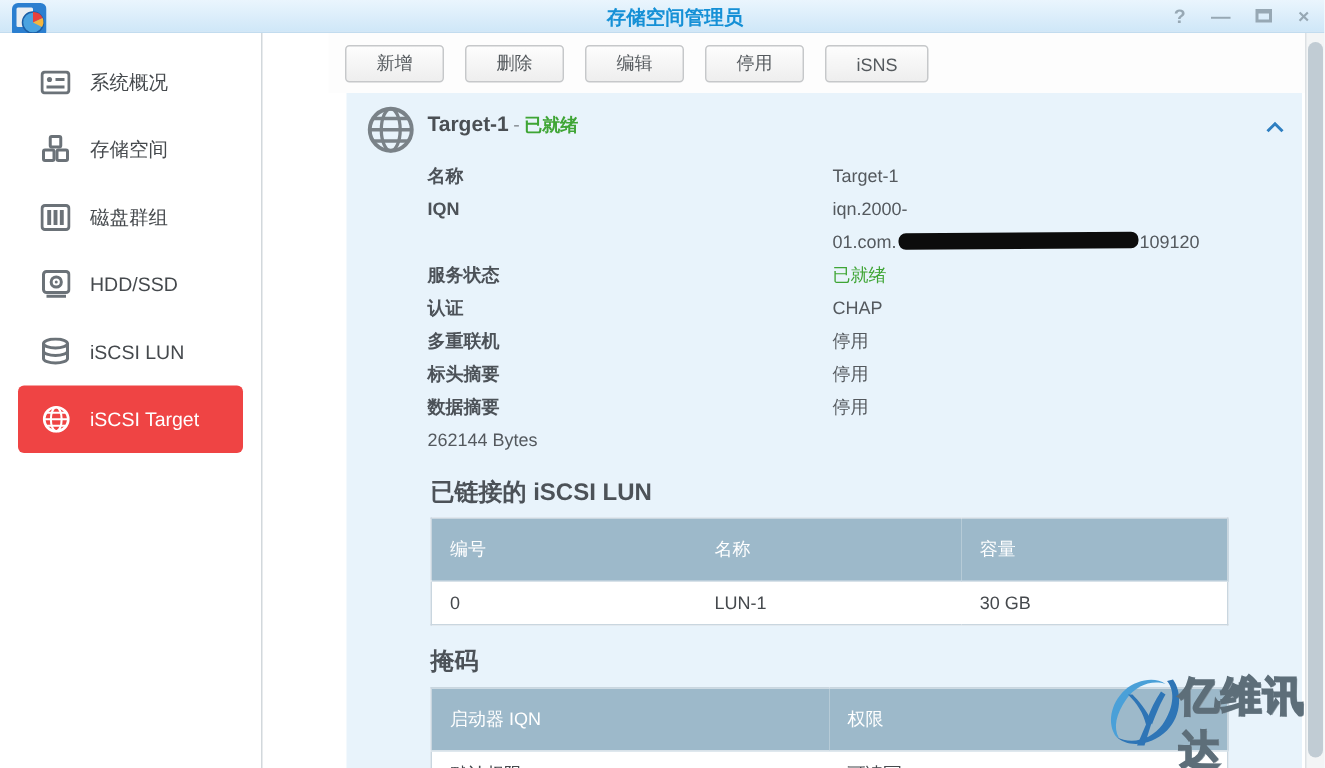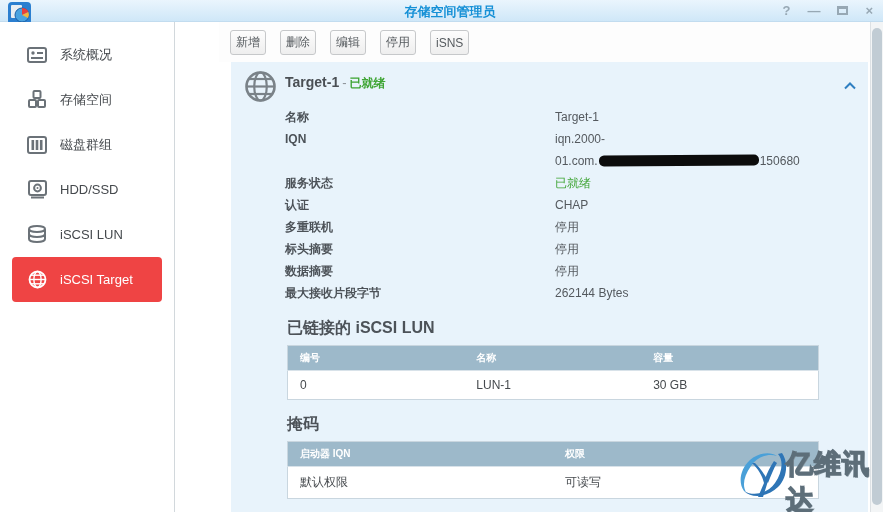--- a/index.html
+++ b/index.html
@@ -34,21 +34,21 @@
   }
   .side-item .sicon { width: 22px; height: 22px; margin-right: 12px; display: flex; align-items: center; justify-content: center; }
   .side-item .slabel { font-size: 13px; color: #45494d; }
   .side-item.selected { background: #ef4444; }
   .side-item.selected .slabel { color: #ffffff; }
 
   
   .content { position: absolute; left: 219px; top: 22px; right: 13px; bottom: 0; background: #fff; }
   .toolbar { height: 40px; padding: 8px 0 0 11px; background: #fdfdfd; display: flex; gap: 14px; }
   .tbtn {
-    height: 25px; padding: 0 5px; font-size: 12px; color: #555a5e;
+    height: 25px; padding: 0 20px; font-size: 12px; color: #555a5e;
     background: linear-gradient(#fdfdfd, #eeeeee); border: 1px solid #c6c8ca;
     border-radius: 3px; cursor: pointer; font-family: "Liberation Sans", sans-serif;
   }
 
   .panel {
     position: absolute; left: 12px; top: 40px; right: 2px; bottom: 0;
     background: #e8f3fb; overflow: hidden;
   }
   .panel-header { position: relative; height: 44px; }
   .globe-lg { position: absolute; left: 13px; top: 8px; }
@@ -68,22 +68,22 @@
     border-radius: 5px; vertical-align: middle; margin: 0 1px 2px 1px; transform: rotate(-0.4deg);
   }
 
   .section-title { margin: 14px 0 6px 56px; font-size: 16px; font-weight: bold; color: #4c5258; }
   .section-title.mask { }
   .dtable {
     margin-left: 56px; width: 532px; border-collapse: collapse; table-layout: fixed;
     background: #fff; border: 1px solid #c9d6df;
   }
   .dtable th {
-    background: #9db9ca; color: #ffffff; font-weight: bold; font-size: 10px;
-    text-align: left; padding: 5px 12px; height: 15px; cursor: pointer;
+    background: #9db9ca; color: #ffffff; font-weight: normal; font-size: 12px;
+    text-align: left; padding: 12px 12px; height: 15px; cursor: pointer;
   }
   .dtable td {
     font-size: 12px; color: #45494d; padding: 7px 12px; background: #fff;
     border-top: 1px solid #d8e2e9;
   }
 
   
   .scrollbar {
     position: absolute; right: 0; top: 22px; width: 13px; height: 490px;
     background: #f3f5f6; border-left: 1px solid #dde1e4;
@@ -225,21 +225,21 @@
 
       <div class="fields">
         <div class="frow">
           <span class="flabel">名称</span>
           <span class="fvalue">Target-1</span>
         </div>
         <div class="frow two-line">
           <span class="flabel">IQN</span>
           <span class="fvalue">
             <span>iqn.2000-</span><br>
-            <span>01.com.</span><span class="redact"></span><span>150680</span>
+            <span>01.com.</span><span class="redact"></span><span>109120</span>
           </span>
         </div>
         <div class="frow">
           <span class="flabel">服务状态</span>
           <span class="fvalue green">已就绪</span>
         </div>
         <div class="frow">
           <span class="flabel">认证</span>
           <span class="fvalue">CHAP</span>
         </div>
@@ -249,21 +249,20 @@
         </div>
         <div class="frow">
           <span class="flabel">标头摘要</span>
           <span class="fvalue">停用</span>
         </div>
         <div class="frow">
           <span class="flabel">数据摘要</span>
           <span class="fvalue">停用</span>
         </div>
         <div class="frow">
-          <span class="flabel">最大接收片段字节</span>
           <span class="fvalue">262144 Bytes</span>
         </div>
       </div>
 
       <div class="section-title">已链接的 iSCSI LUN</div>
       <table class="dtable">
         <colgroup>
             <col style="width:33.3%">
             <col style="width:33.3%">
             <col style="width:33.4%">

